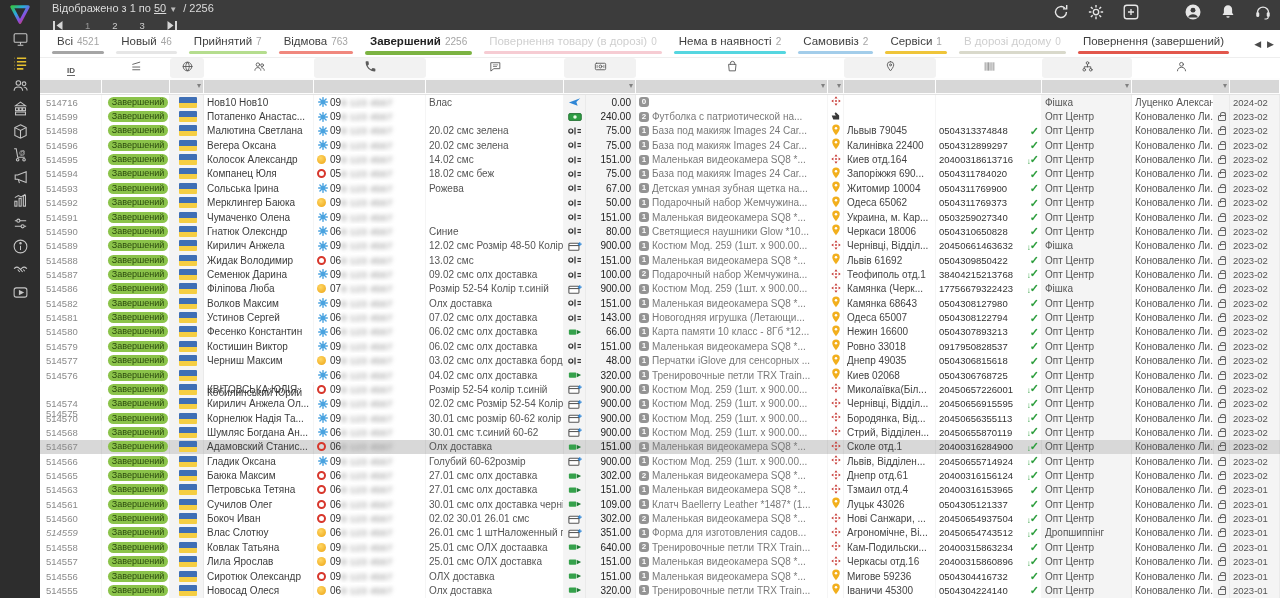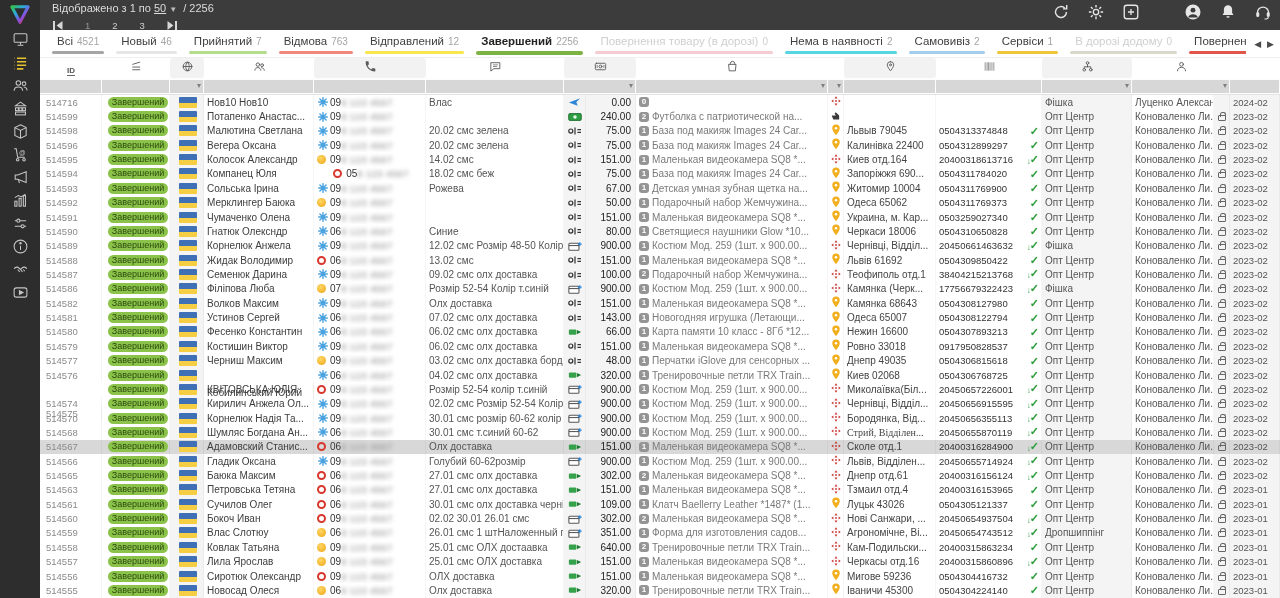--- a/index.html
+++ b/index.html
@@ -257,25 +257,20 @@
     <div class="tab">
       <span class="lbl">Прийнятий</span>
       <span class="cnt">7</span>
       <span class="bar" style="background:#b5dd8e"></span>
     </div>
     <div class="tab">
       <span class="lbl">Відмова</span>
       <span class="cnt">763</span>
       <span class="bar" style="background:#f0887e"></span>
     </div>
-    <div class="tab">
-      <span class="lbl">Відправлений</span>
-      <span class="cnt">12</span>
-      <span class="bar" style="background:#f7e64c"></span>
-    </div>
     <div class="tab active">
       <span class="lbl">Завершений</span>
       <span class="cnt">2256</span>
       <span class="bar" style="background:#7cb342"></span>
     </div>
     <div class="tab dimmed">
       <span class="lbl">Повернення товару (в дорозі)</span>
       <span class="cnt">0</span>
       <span class="bar" style="background:#f6ccd3"></span>
     </div>
@@ -663,21 +658,21 @@
       <div class="tc " style="width: 68px;">
         <span class="pill">Завершений</span>
       </div>
       <div class="tc shade" style="width: 34px;">
         <span class="flag">
           <i></i>
           <b></b>
         </span>
       </div>
       <div class="tc cname" style="width: 110px;">Компанец Юля</div>
-      <div class="tc " style="width: 112px; justify-content: center;">
+      <div class="tc " style="width: 112px;">
         <span class="vf"></span>
         <span class="pfx">05</span>
         <span class="blur">8 123 4567</span>
       </div>
       <div class="tc ccomment" style="width: 138px;">18.02 смс беж</div>
       <div class="tc payc shade" style="width: 22px;">
         <span><svg viewBox="0 0 16 11">
             <circle cx="3.2" cy="5.5" r="2.3" fill="none" stroke="#333" stroke-width="1.4"></circle>
             <path d="M8 1.5v8M10.8 3.8h4M10.8 7h4" stroke="#333" stroke-width="1.4"></path>
           </svg></span>
@@ -909,21 +904,21 @@
       <div class="tc cid" style="width: 62px;">514589</div>
       <div class="tc " style="width: 68px;">
         <span class="pill">Завершений</span>
       </div>
       <div class="tc shade" style="width: 34px;">
         <span class="flag">
           <i></i>
           <b></b>
         </span>
       </div>
-      <div class="tc cname" style="width: 110px;">Корнелюк Анжела</div>
+      <div class="tc cname" style="width: 110px;">Кирилич Анжела</div>
       <div class="tc " style="width: 112px;">
         <span class="car">
           <svg viewBox="0 0 12 12">
             <path d="M6 .8v10.4M.8 6h10.4M2.3 2.3l7.4 7.4M9.7 2.3L2.3 9.7" stroke="#4aa3e0" stroke-width="1.7" stroke-linecap="round"></path>
           </svg>
         </span>
         <span class="pfx">09</span>
         <span class="blur">8 123 4567</span>
       </div>
       <div class="tc ccomment" style="width: 138px;">12.02 смс Розмір 48-50 Колір ...</div>
@@ -1590,21 +1585,21 @@
       <div class="tc " style="width: 192px;">
         <span class="qty">1</span>
         <span class="cprod">Костюм Мод. 259 (1шт. х 900.00...</span>
       </div>
       <div class="tc delc" style="width: 16px;">
         <span><svg viewBox="0 0 14 14">
             <path d="M7 .4l2.1 3H4.9zM7 13.6l-2.1-3h4.2zM.4 7l3-2.1v4.2zM13.6 7l-3 2.1V4.9z" fill="#c63631"></path>
             <circle cx="7" cy="7" r="1.3" fill="#c63631"></circle>
           </svg></span>
       </div>
-      <div class="tc ccity" style="width: 92px; font-family: Liberation Serif, serif;">Стрий, Відділен...</div>
+      <div class="tc ccity" style="width: 92px;">Стрий, Відділен...</div>
       <div class="tc ctrack" style="width: 106px;">
         <span>20450655870119</span>
         <span class="chk"><span class="arr">↓</span>✓</span>
       </div>
       <div class="tc ctype shade" style="width: 90px;">Опт Центр</div>
       <div class="tc cmgr" style="width: 82px;">Коноваленко Ли...</div>
       <div class="tc lockc shade" style="width: 16px;">
         <span class="lock"></span>
       </div>
       <div class="tc cdate shade" style="width: 50px;">2023-02</div>
@@ -1891,21 +1886,21 @@
         <span class="chk"><span class="arr">↓</span>✓</span>
       </div>
       <div class="tc ctype shade" style="width: 90px;">Опт Центр</div>
       <div class="tc cmgr" style="width: 82px;">Коноваленко Ли...</div>
       <div class="tc lockc shade" style="width: 16px;">
         <span class="lock"></span>
       </div>
       <div class="tc cdate shade" style="width: 50px;">2023-01</div>
     </div>
     <div class="trow">
-      <div class="tc cid" style="width: 62px;">514559</div>
+      <div class="tc cid" style="width: 62px; font-style: italic;">514559</div>
       <div class="tc " style="width: 68px;">
         <span class="pill">Завершений</span>
       </div>
       <div class="tc shade" style="width: 34px;">
         <span class="flag">
           <i></i>
           <b></b>
         </span>
       </div>
       <div class="tc cname" style="width: 110px;">Влас Слотюу</div>

